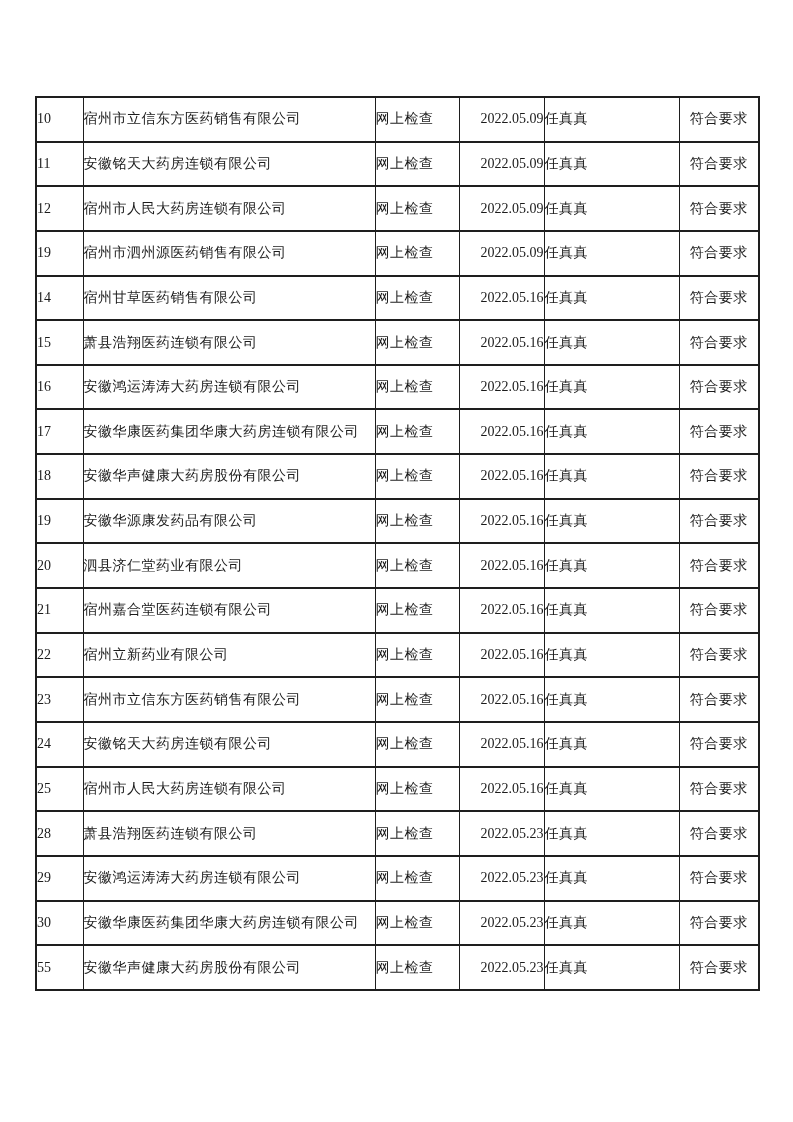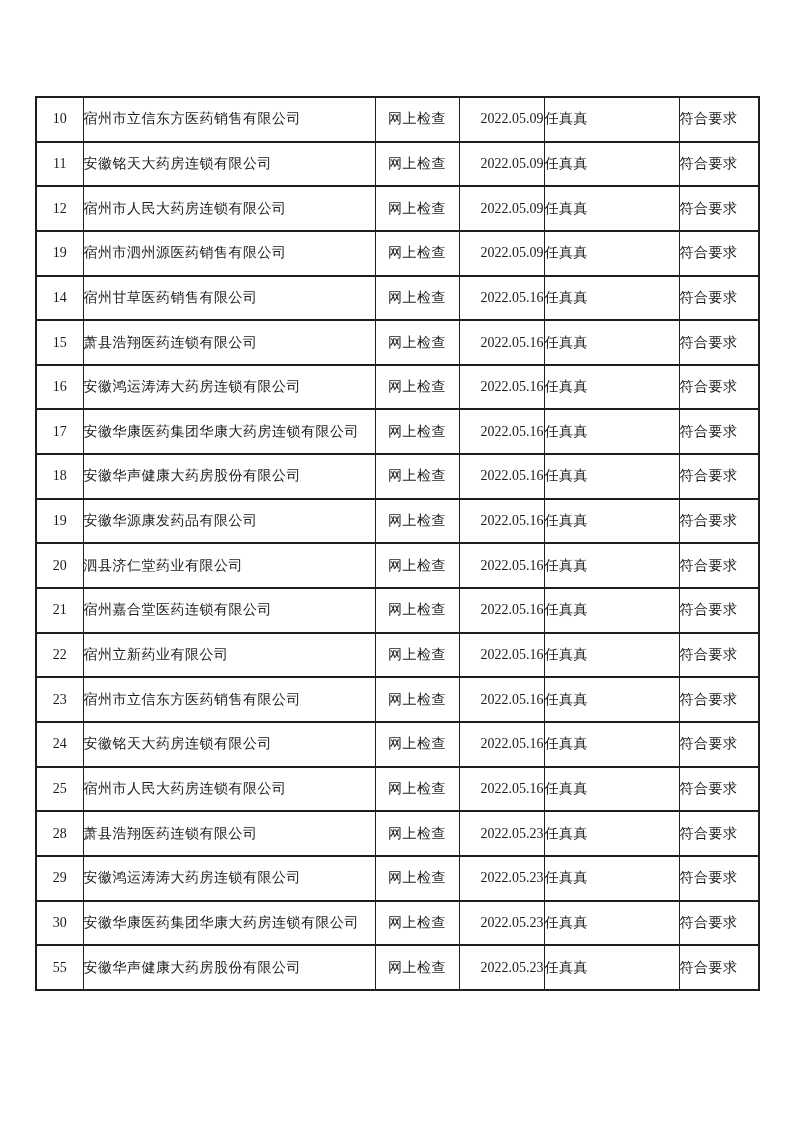--- a/index.html
+++ b/index.html
@@ -34,26 +34,26 @@
     border-top:2px solid var(--border-color);
     border-bottom:2px solid var(--border-color);
     font-size:14px;
     line-height:1;
     padding:0;
     vertical-align:middle;
     white-space:nowrap;
     overflow:hidden;
     color:var(--text-color);
   }
-  td.col-no{text-align:center;}
+  td.col-no{}
   td.col-company{text-align:left;padding-left:12px;letter-spacing:0.5px;}
-  td.col-method{text-align:center;letter-spacing:0.5px;}
+  td.col-method{text-align:left;letter-spacing:0.5px;}
   td.col-date{text-align:right;}
   td.col-inspector{text-align:left;padding-left:8px;letter-spacing:0.5px;}
-  td.col-result{letter-spacing:0.5px;border-radius:9px;}
+  td.col-result{text-align:center;letter-spacing:0.5px;border-radius:9px;}
 </style>
 </head>
 <body>
 
 <div class="page">
   <table class="inspection-table">
     <colgroup>
       <col style="width:47px">
       <col style="width:292px">
       <col style="width:84px">

